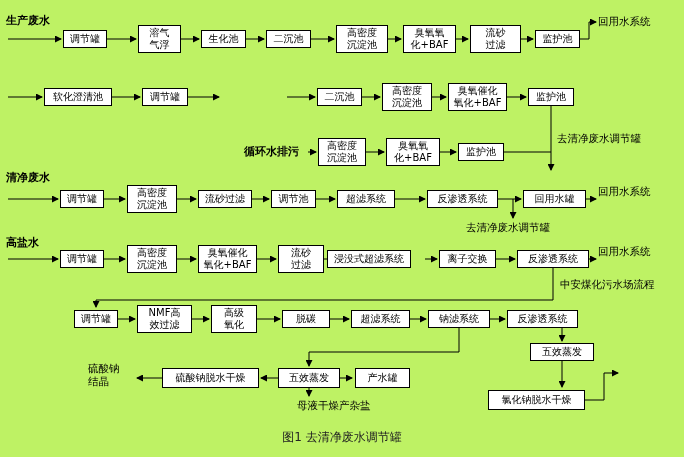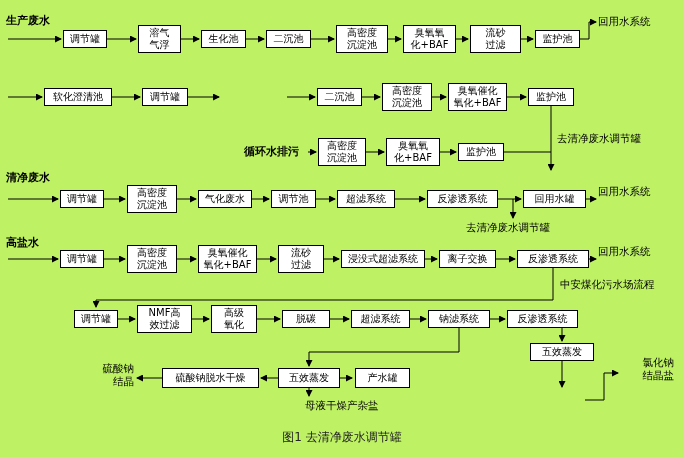--- a/index.html
+++ b/index.html
@@ -5,21 +5,21 @@
   html,body { margin:0; padding:0; background:#fff; }
   .canvas { position:relative; width:684px; height:457px; background:#bef264;
             font-family:"DejaVu Sans", sans-serif; color:#000; overflow:hidden; }
   svg.arrows { position:absolute; left:0; top:0; }
   svg.arrows polyline { fill:none; stroke:#000; stroke-width:1; }
   .node { position:absolute; border:1px solid #000; background:#fff;
           display:flex; align-items:center; justify-content:center;
           text-align:center; font-size:10px; line-height:12px;
           white-space:pre-line; box-sizing:border-box; padding:0 1px; }
   .ft  { position:absolute; font-size:10.5px; line-height:13px; white-space:pre-line; }
-  .ctr { text-align:right; }
+  .ctr { text-align:left; }
   .src { position:absolute; font-size:11px; font-weight:bold; white-space:nowrap; }
   .caption { position:absolute; left:0; top:429px; width:100%;
              text-align:center; font-size:12px; color:#222; }
 </style>
 </head>
 <body>
 
 <div class="canvas">
 
   <svg class="arrows" width="684" height="457">
@@ -119,59 +119,58 @@
 
   <div class="node" style="left:318px;top:138px;width:48px;height:28px">高密度
 沉淀池</div>
   <div class="node" style="left:386px;top:138px;width:54px;height:28px">臭氧氧
 化+BAF</div>
   <div class="node" style="left:458px;top:143px;width:46px;height:18px">监护池</div>
 
   <div class="node" style="left:60px;top:190px;width:44px;height:18px">调节罐</div>
   <div class="node" style="left:127px;top:185px;width:50px;height:28px">高密度
 沉淀池</div>
-  <div class="node" style="left:198px;top:190px;width:54px;height:18px">气化废水</div>
+  <div class="node" style="left:198px;top:190px;width:54px;height:18px">流砂过滤</div>
   <div class="node" style="left:271px;top:190px;width:45px;height:18px">调节池</div>
   <div class="node" style="left:337px;top:190px;width:58px;height:18px">超滤系统</div>
   <div class="node" style="left:427px;top:190px;width:71px;height:18px">反渗透系统</div>
   <div class="node" style="left:523px;top:190px;width:63px;height:18px">回用水罐</div>
 
   <div class="node" style="left:60px;top:250px;width:44px;height:18px">调节罐</div>
   <div class="node" style="left:127px;top:245px;width:50px;height:28px">高密度
 沉淀池</div>
   <div class="node" style="left:198px;top:245px;width:59px;height:28px">臭氧催化
 氧化+BAF</div>
   <div class="node" style="left:278px;top:245px;width:46px;height:28px">流砂
 过滤</div>
-  <div class="node" style="left:341px;top:250px;width:84px;height:18px">浸没式超滤系统</div>
+  <div class="node" style="left:327px;top:250px;width:84px;height:18px">浸没式超滤系统</div>
   <div class="node" style="left:439px;top:250px;width:57px;height:18px">离子交换</div>
   <div class="node" style="left:517px;top:250px;width:72px;height:18px">反渗透系统</div>
 
   <div class="node" style="left:74px;top:310px;width:44px;height:18px">调节罐</div>
   <div class="node" style="left:211px;top:305px;width:46px;height:28px">高级
 氧化</div>
   <div class="node" style="left:137px;top:305px;width:55px;height:28px">NMF高
 效过滤</div>
   <div class="node" style="left:282px;top:310px;width:48px;height:18px">脱碳</div>
   <div class="node" style="left:351px;top:310px;width:59px;height:18px">超滤系统</div>
   <div class="node" style="left:428px;top:310px;width:62px;height:18px">钠滤系统</div>
   <div class="node" style="left:507px;top:310px;width:71px;height:18px">反渗透系统</div>
 
   <div class="node" style="left:530px;top:343px;width:64px;height:18px">五效蒸发</div>
   <div class="node" style="left:162px;top:368px;width:97px;height:20px">硫酸钠脱水干燥</div>
   <div class="node" style="left:278px;top:368px;width:62px;height:20px">五效蒸发</div>
   <div class="node" style="left:355px;top:368px;width:55px;height:20px">产水罐</div>
+  <div class="node" style="left:488px;top:390px;width:97px;height:20px">氯化钠脱水干燥</div>
 
   <div class="ft" style="left:598px;top:15px">回用水系统</div>
   <div class="ft" style="left:598px;top:185px">回用水系统</div>
   <div class="ft" style="left:598px;top:245px">回用水系统</div>
   <div class="ft" style="left:557px;top:132px">去清净废水调节罐</div>
   <div class="ft" style="left:466px;top:221px">去清净废水调节罐</div>
   <div class="ft" style="left:560px;top:278px">中安煤化污水场流程</div>
   <div class="ft ctr" style="left:88px;top:362px;width:46px">硫酸钠
 结晶</div>
-  <div class="ft ctr" style="left:622px;top:356px;width:52px">氯化钠
-结晶盐</div>
-  <div class="ft" style="left:305px;top:399px">母液干燥产杂盐</div>
+  <div class="ft" style="left:297px;top:399px">母液干燥产杂盐</div>
 
   <div class="caption">图1 去清净废水调节罐</div>
 
 </div>
 
 </body></html>

